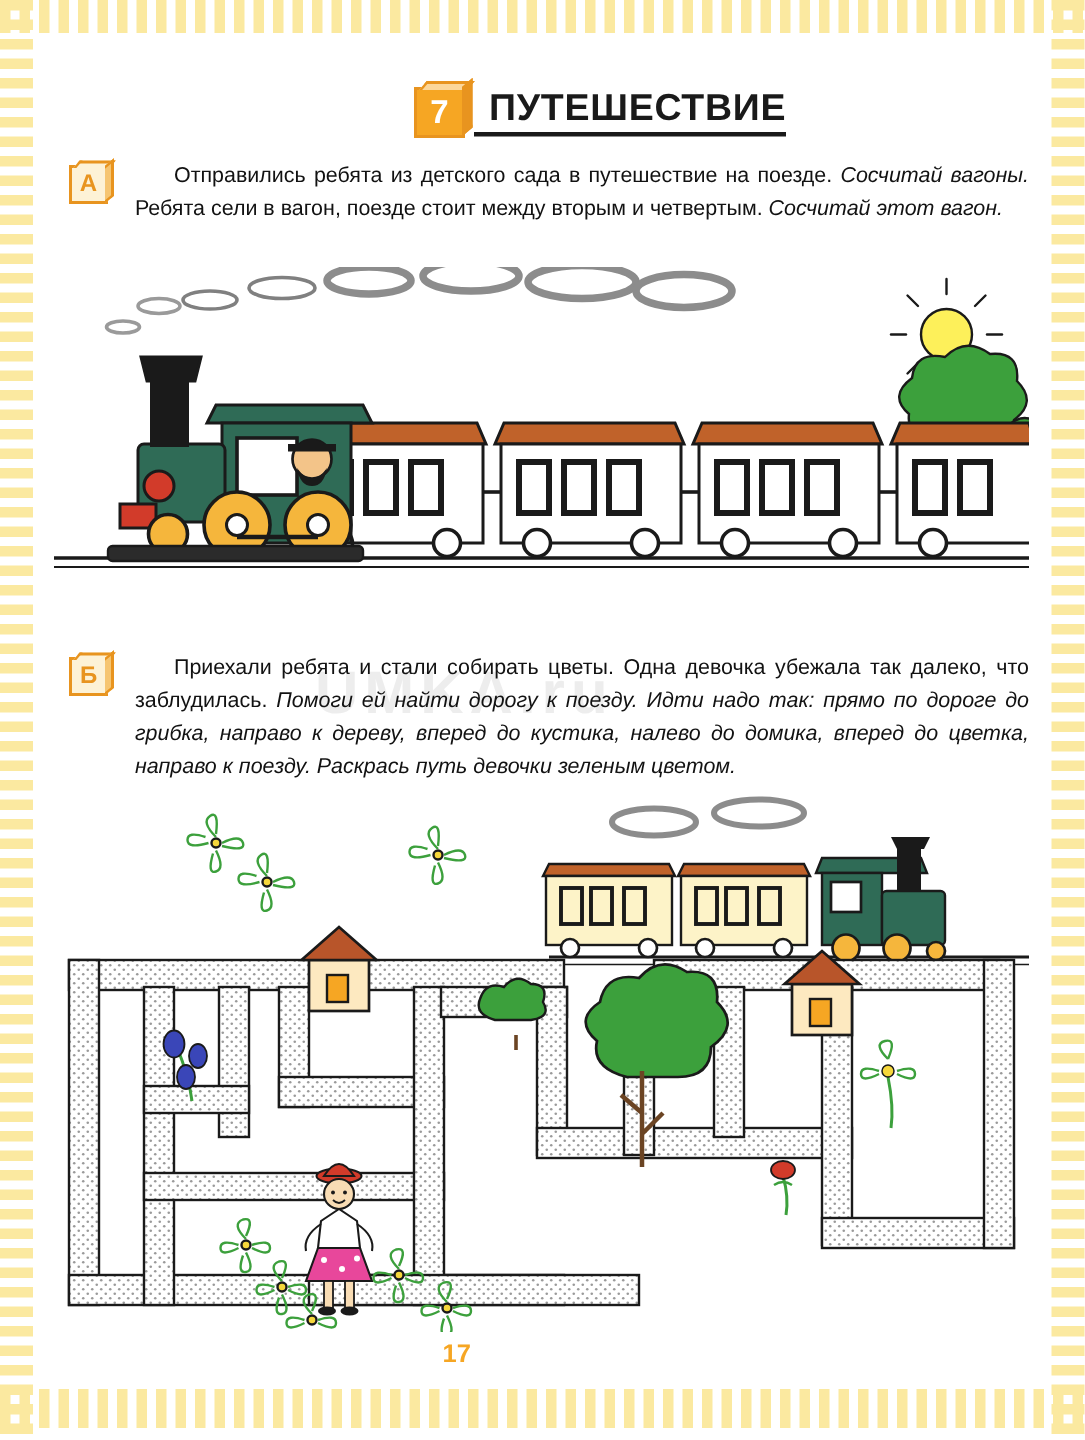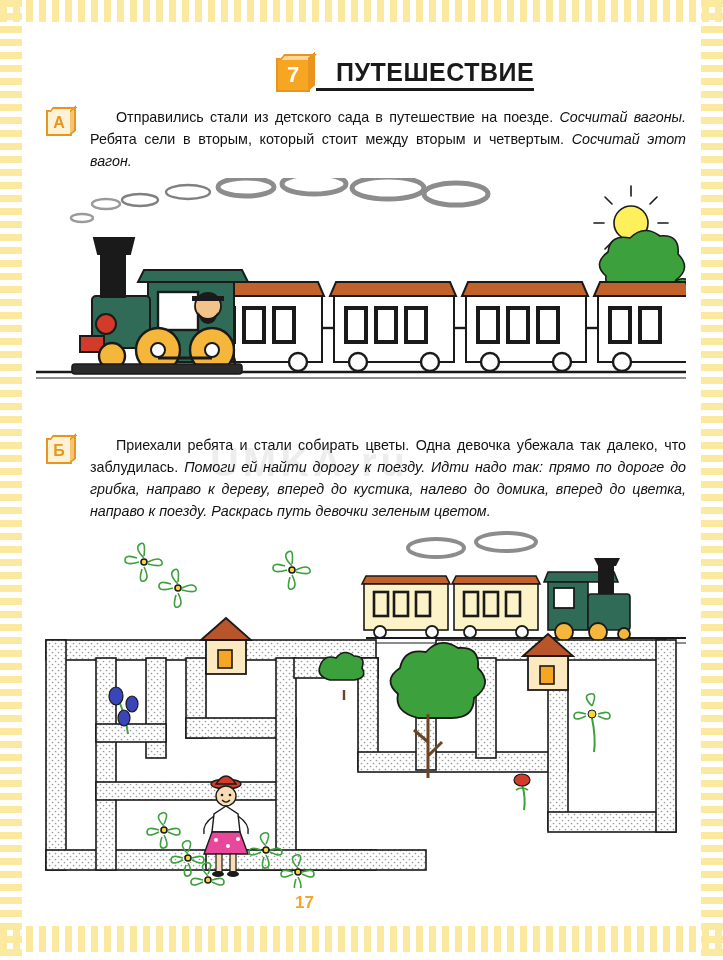--- a/index.html
+++ b/index.html
@@ -103,21 +103,21 @@
     background: #e8941f;
     box-sizing: border-box;
     transform: skewY(-40deg);
   }
   .title-text {
     font-size: 25px;
     font-weight: bold;
     letter-spacing: 0.5px;
     color: #1a1a1a;
     text-transform: uppercase;
-    padding-left: 20px;
+    padding-left: 10px;
     padding-bottom: 2px;
     border-bottom: 3px solid #1a1a1a;
     line-height: 1.1;
   }
 
   
   .task {
     position: absolute;
     width: 640px;
   }
@@ -492,23 +492,23 @@
 <div class="page-inner">
 
   <div class="title-row">
     <div class="num-cube">7</div>
     <div class="title-text">ПУТЕШЕСТВИЕ</div>
   </div>
 
   <div class="task a">
     <div class="letter-cube">А</div>
     <div class="task-text">
-      <span class="indent"></span><span>Отправились стали из детского сада в путешествие на поезде.</span>
+      <span class="indent"></span><span>Отправились ребята из детского сада в путешествие на поезде.</span>
       <i>Сосчитай вагоны.</i>
-      <span>Ребята сели в вторым, который стоит между вторым и четвертым.</span>
+      <span>Ребята сели в вагон, поезде стоит между вторым и четвертым.</span>
       <i>Сосчитай этот вагон.</i>
     </div>
   </div>
 
   <div class="illus1">
     <svg viewBox="0 0 650 230" width="650" height="230" xmlns="http://www.w3.org/2000/svg">
 
       <g>
         <circle cx="595" cy="45" r="17" fill="#fdf05a" stroke="#1a1a1a" stroke-width="1.6"></circle>
         <g stroke="#1a1a1a" stroke-width="1.6" stroke-linecap="round">

